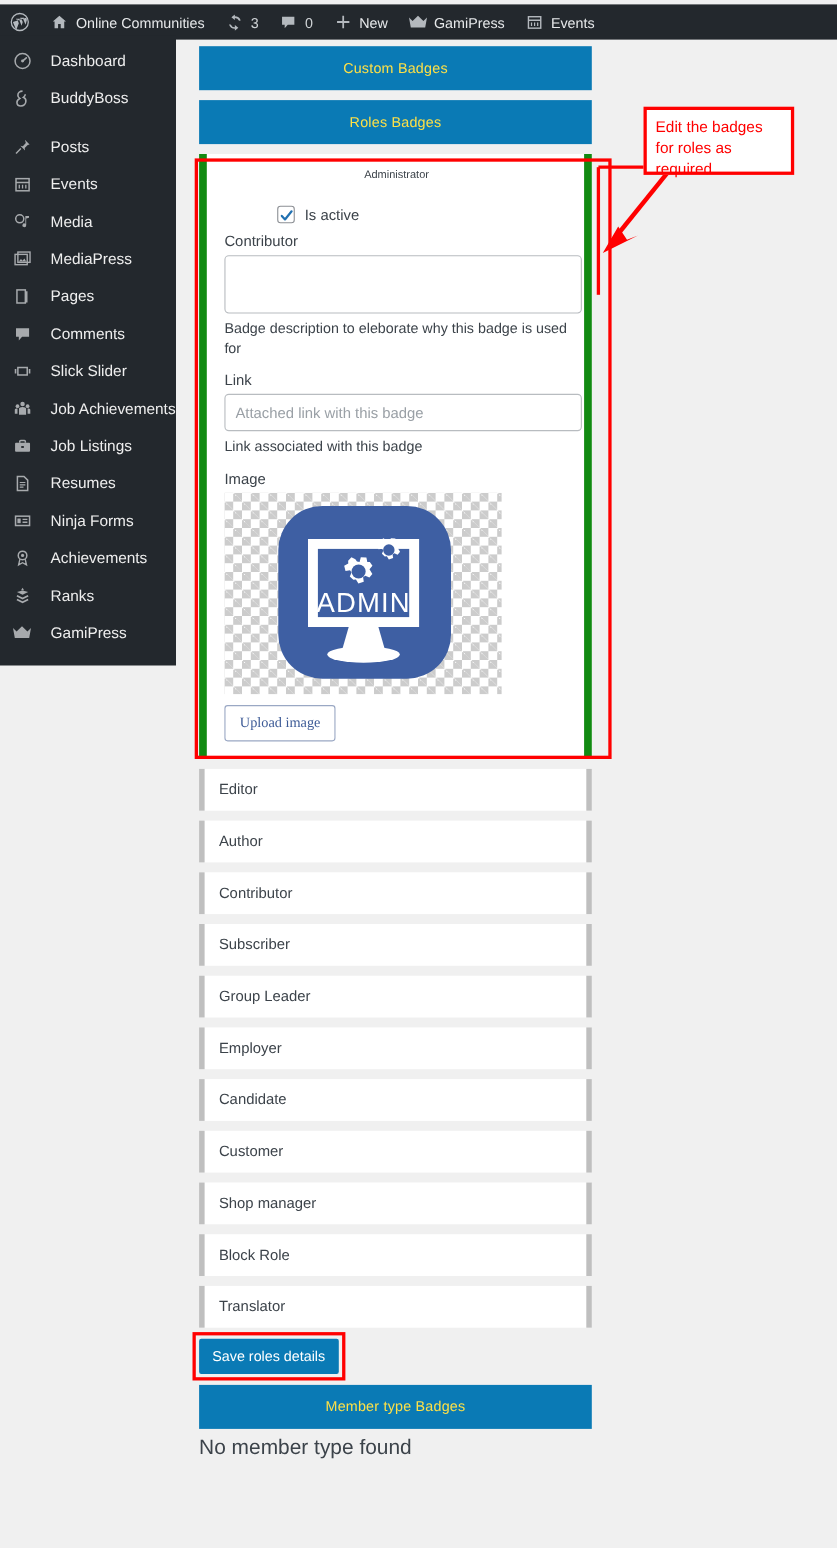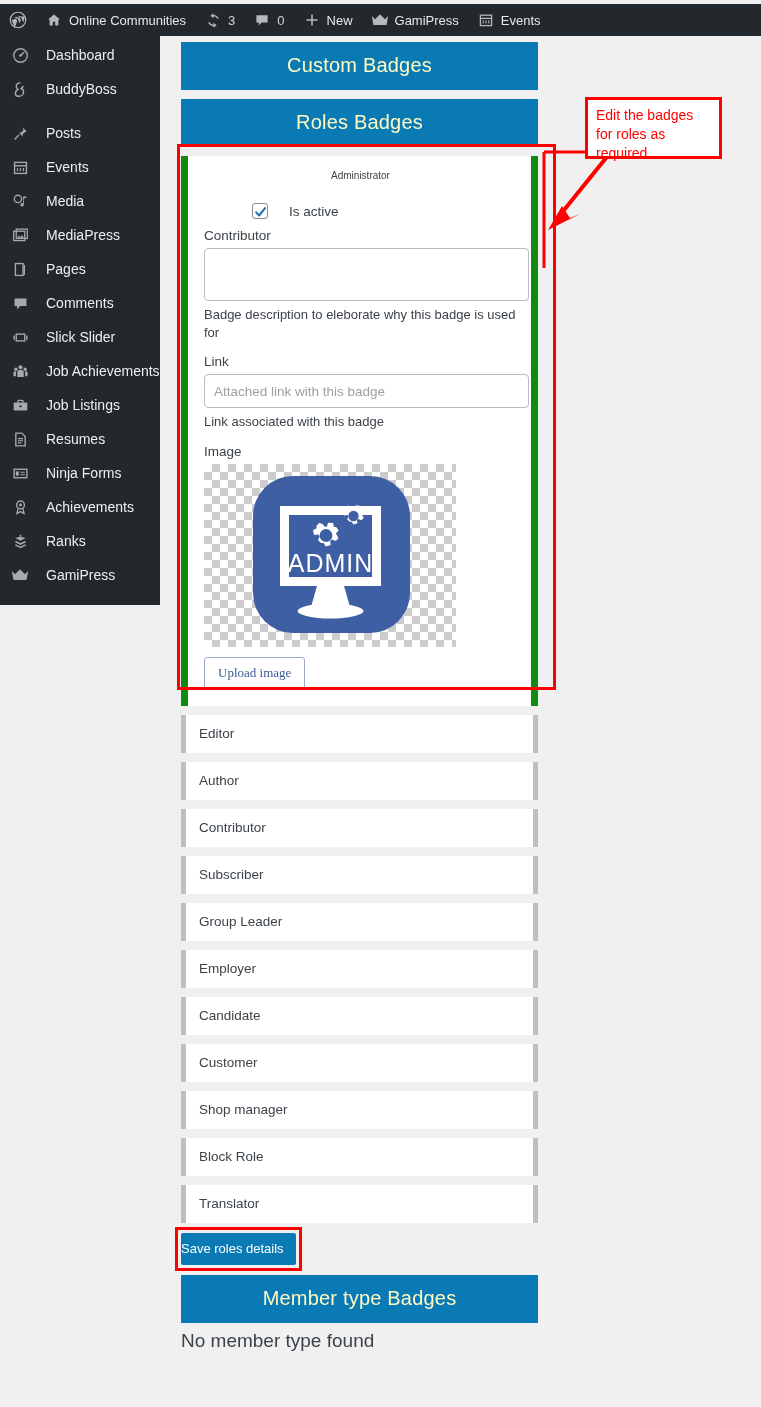--- a/index.html
+++ b/index.html
@@ -43,42 +43,42 @@
   }
   .menu-item .mi-ico svg { display: block; }
   .menu-item .mi-lbl { font-size: 14px; line-height: 1; }
   .menu-sep { height: 10px; }
 
   
   .content { position: absolute; left: 160px; top: 32px; width: 601px; }
 
   .section-head {
     width: 357px; margin-left: 21px; background: #0a7ab5;
-    color: #fef9c3; text-align: center; font-size: 20px;
+    color: #fde047; text-align: center; font-size: 13px;
     padding: 12px 0 13px 0; letter-spacing: .2px;
   }
 
   
   .role-row {
     width: 357px; margin-left: 21px; margin-top: 9px;
     background: #ffffff; height: 38px;
     border-left: 5px solid #bfbfbf; border-right: 5px solid #bfbfbf;
     display: flex; align-items: center; padding-left: 13px;
     color: #3c434a; font-size: 13.5px;
   }
 
   
   .role-panel {
     position: relative; width: 357px; margin-left: 21px; margin-top: 9px;
     background: #ffffff;
     border-left: 7px solid #128a12; border-right: 7px solid #128a12;
     padding: 14px 14px 16px 16px;
   }
   .panel-title { color: #3c434a; font-size: 10px; margin-bottom: 22px; text-align: center; }
-  .chk-row { display: flex; align-items: center; gap: 21px; margin-bottom: 9px; padding-left: 48px; }
+  .chk-row { display: flex; align-items: center; gap: 9px; margin-bottom: 9px; padding-left: 48px; }
   .chk-box {
     width: 16px; height: 16px; background: #fff; border: 1px solid #8c8f94;
     border-radius: 3px; position: relative; flex: 0 0 16px;
   }
   .chk-box svg { position: absolute; left: 1px; top: 1px; }
   .chk-lbl { font-size: 13.5px; color: #3c434a; }
   .fld-label { font-size: 13.5px; color: #3c434a; margin-bottom: 5px; }
   .ta {
     display: block; width: 325px; height: 53px; resize: none;
     border: 1px solid #b8bcc0; border-radius: 4px; background: #fff;
@@ -109,21 +109,21 @@
   .btn-upload {
     margin-top: 10px; display: inline-block;
     background: #ffffff; border: 1px solid #9aa8c4; border-radius: 3px;
     color: #3c5a96; font-size: 13px; padding: 7px 13px 8px 13px;
     font-family: Liberation Serif, serif; cursor: pointer;
   }
 
   .btn-save {
     margin-left: 21px; margin-top: 10px; display: inline-block;
     background: #0a7ab5; border: none; color: #ffffff;
-    font-size: 13px; padding: 8px 12px 9px 0; border-radius: 2px;
+    font-size: 13px; padding: 8px 12px 9px 12px; border-radius: 2px;
     font-family: "Liberation Sans", sans-serif; cursor: pointer;
   }
   .save-wrap { position: relative; display: inline-block; margin-left: 21px; margin-top: 10px; }
   .save-wrap .btn-save { margin-left: 0; margin-top: 0; }
   .save-hl {
     position: absolute; left: -6px; top: -6px; right: -6px; bottom: -6px;
     border: 3px solid #ff0000; pointer-events: none;
   }
   .note-line { margin-left: 21px; margin-top: 7px; font-size: 19px; color: #3c434a; }
 

